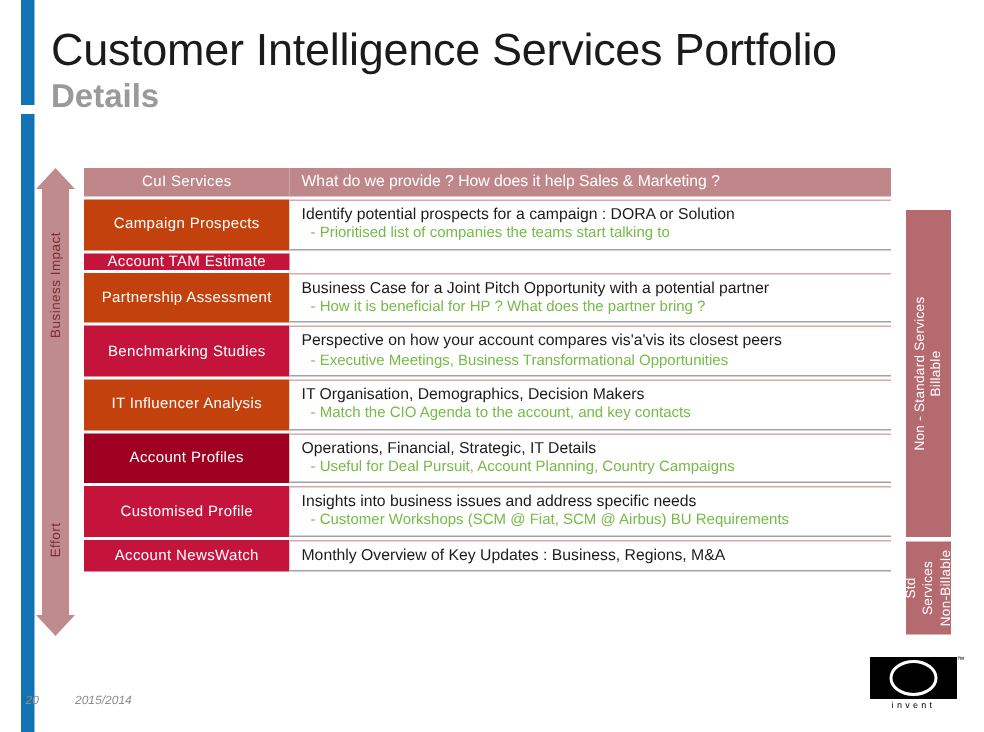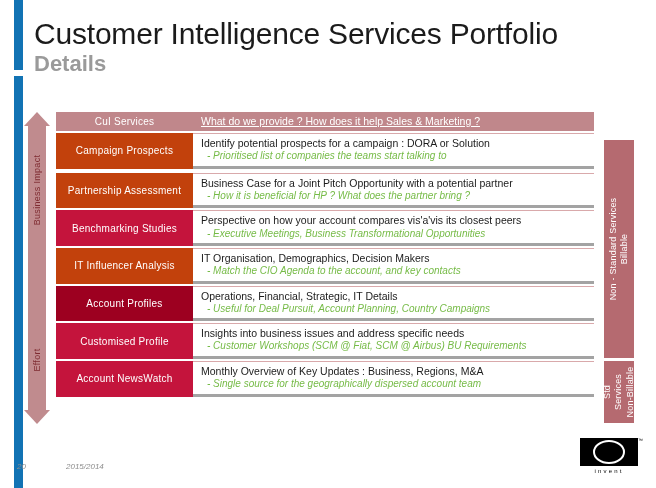--- a/index.html
+++ b/index.html
@@ -115,57 +115,55 @@
     color: #ffffff;
     font-size: 10px;
     letter-spacing: 0.25px;
     padding: 0 11px;
     box-sizing: border-box;
   }
   .cell-desc {
     flex: 1 1 auto;
     background: #ffffff;
     border-top: 1px solid #d9a9ab;
-    border-bottom: 3px solid #a3a3a3;
+    border-bottom: 1px solid #a3a3a3;
     padding: 3px 6px 3px 8px;
     box-sizing: border-box;
     display: flex;
     flex-direction: column;
     justify-content: center;
   }
   .desc-main {
     font-size: 10.5px;
     color: #1b1b1b;
     line-height: 1.25;
     white-space: nowrap;
   }
   .desc-sub {
     font-size: 10px;
-    font-style: italic;
     color: #76bb47;
     line-height: 1.25;
     padding-left: 6px;
     white-space: nowrap;
   }
 
   
   .row-header .cell-service {
     background: #c0878b;
     font-size: 10px;
     color: #ffffff;
   }
   .row-header .cell-desc {
     background: #c0878b;
     border-top: none;
     border-bottom: none;
     color: #ffffff;
     font-size: 10.5px;
     justify-content: center;
     padding-left: 8px;
-    text-decoration: underline;
   }
   .row-header .desc-main { color: #ffffff; white-space: nowrap; }
 
   .sv-dark  { background: #c2410c; }
   .sv-light { background: #c4143c; }
   .sv-deep  { background: #9d0020; }
 
   
   .side-right {
     position: absolute;
@@ -208,21 +206,20 @@
   }
   .footer-page {
     position: absolute;
     left: 3px;
     top: 0;
   }
   .footer-date-a {
     position: absolute;
     left: 36px;
     top: 0;
-    margin-left: 16px;
   }
   .footer-date-b {
     position: absolute;
     left: 57px;
     top: 0;
     margin-top: 48px;
   }
 
   
   .hp-logo {
@@ -308,20 +305,21 @@
 
   <div class="row">
     <div class="cell-service sv-dark">Campaign  Prospects</div>
     <div class="cell-desc">
       <div class="desc-main">Identify potential  prospects  for a campaign  : DORA  or Solution</div>
       <div class="desc-sub">- Prioritised list of companies  the teams start talking to</div>
     </div>
   </div>
 
   <div class="row">
+    <div class="cell-service sv-light">Account TAM  Estimate</div>
   </div>
 
   <div class="row">
     <div class="cell-service sv-dark">Partnership  Assessment</div>
     <div class="cell-desc">
       <div class="desc-main">Business  Case  for a Joint Pitch Opportunity  with a potential  partner</div>
       <div class="desc-sub">- How  it is beneficial  for HP ? What does  the partner  bring ?</div>
     </div>
   </div>
 
@@ -354,21 +352,20 @@
     <div class="cell-desc">
       <div class="desc-main">Insights  into business  issues  and  address  specific  needs</div>
       <div class="desc-sub">- Customer  Workshops (SCM @ Fiat,  SCM @ Airbus) BU Requirements</div>
     </div>
   </div>
 
   <div class="row">
     <div class="cell-service sv-light">Account  NewsWatch</div>
     <div class="cell-desc">
       <div class="desc-main">Monthly  Overview  of Key Updates  : Business,  Regions,  M&amp;A</div>
-      <div class="desc-sub">- Single  source  for the geographically  dispersed  account  team</div>
     </div>
   </div>
 
 </div>
 
 <div class="side-right">
   <div class="side-bar side-bar-nonstd">
     <div class="side-text">
       <span>Non - Standard Services</span><br>
       <span>Billable</span>

